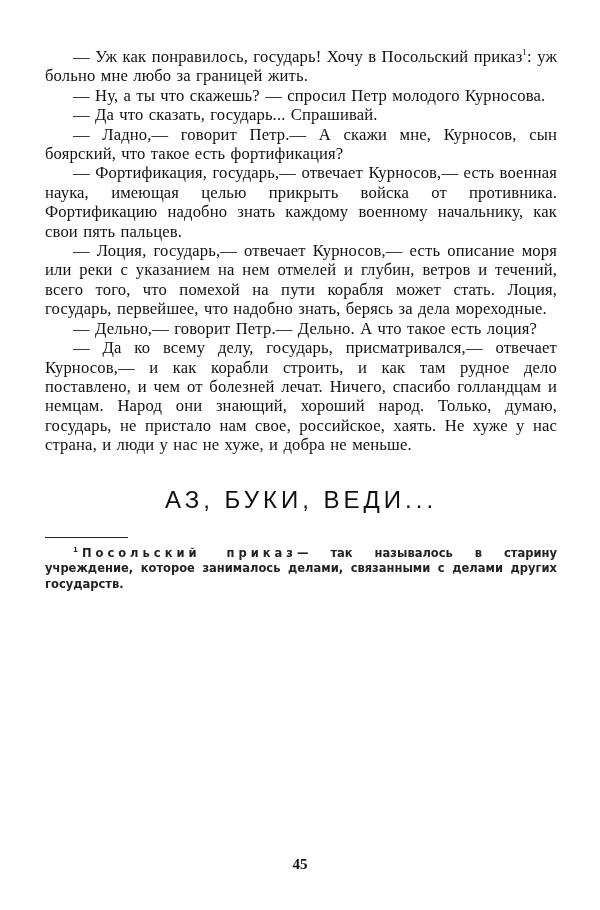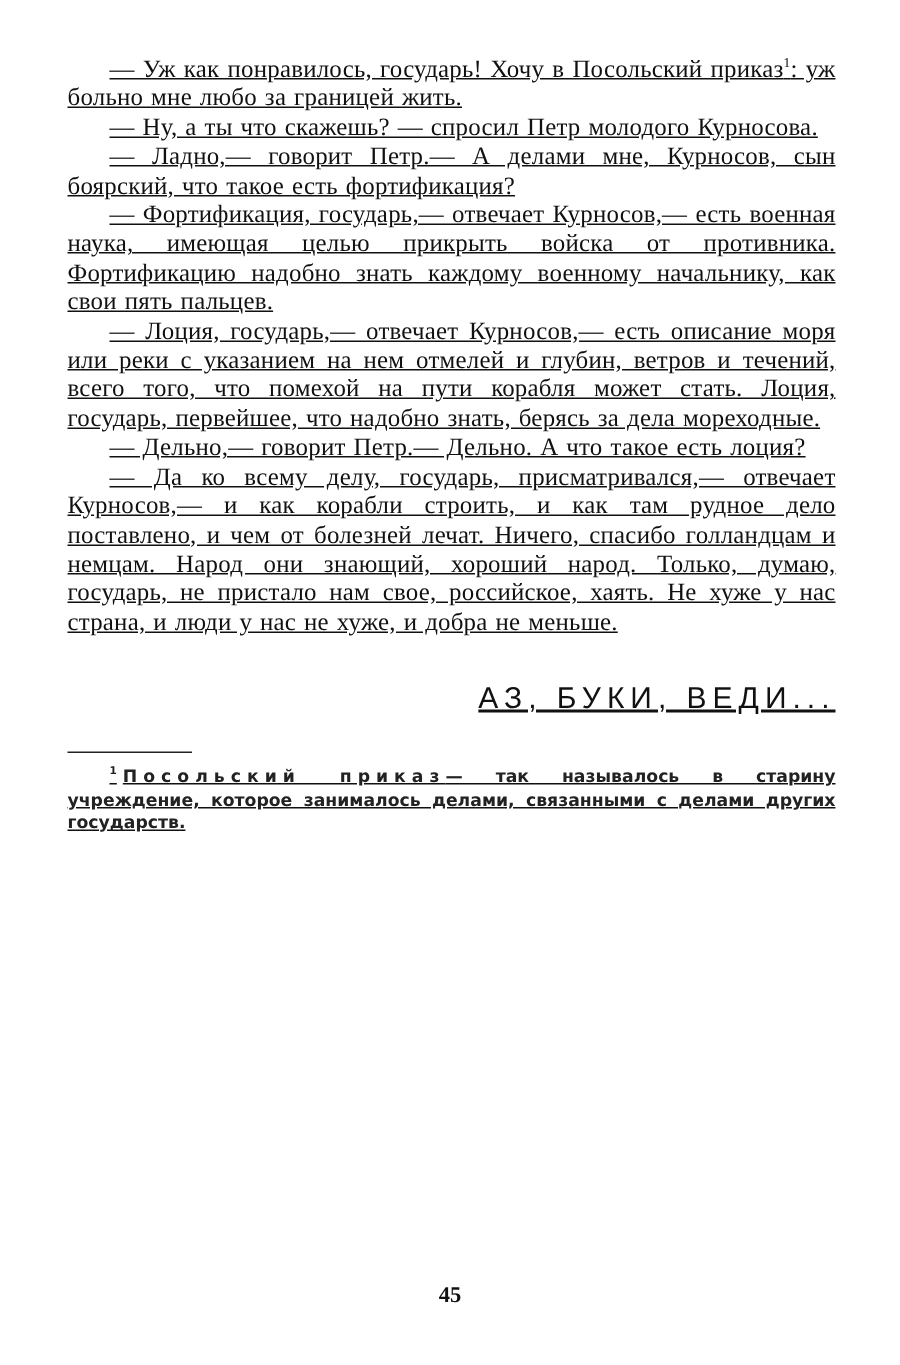--- a/index.html
+++ b/index.html
@@ -11,41 +11,40 @@
       width: 600px;
       height: 910px;
       position: relative;
       overflow: hidden;
       color: #111111;
       font-family: "Liberation Serif", "DejaVu Serif", serif;
     }
     .page {
       position: absolute;
       left: 45px;
-      top: 36px;
+      top: 47px;
       width: 512px;
-      text-decoration: underline;
     }
     .para {
       font-size: 16.6px;
       line-height: 19.4px;
       text-align: justify;
       text-indent: 28px;
       margin: 0;
       letter-spacing: 0.15px;
       word-spacing: 1px;
     }
     .para sup {
       font-size: 9px;
       line-height: 0;
     }
     .heading {
       font-family: "Liberation Sans", "DejaVu Sans", sans-serif;
-      text-align: right;
-      font-size: 20px;
+      text-align: center;
+      font-size: 24px;
       letter-spacing: 4px;
       margin: 31px 0 19px 0;
       font-weight: normal;
       color: #111;
     }
     .footnote-rule {
       width: 83px;
       height: 0;
       border-top: 1.5px solid #222;
       margin: 23px 0 8px 0;
@@ -79,21 +78,22 @@
       font-weight: bold;
       color: #111;
     }
   </style>
 </head>
 <body>
 
 <div class="page">
   <p class="para"><span>— Уж как понравилось, государь! Хочу в Посольский приказ</span><sup>1</sup><span>: уж больно мне любо за границей жить.</span></p>
   <p class="para">— Ну, а ты что скажешь? — спросил Петр молодого Курносова.</p>
-  <p class="para">— Ладно,— говорит Петр.— А делами мне, Курносов, сын боярский, что такое есть фортификация?</p>
+  <p class="para">— Да что сказать, государь... Спрашивай.</p>
+  <p class="para">— Ладно,— говорит Петр.— А скажи мне, Курносов, сын боярский, что такое есть фортификация?</p>
   <p class="para">— Фортификация, государь,— отвечает Курносов,— есть военная наука, имеющая целью прикрыть войска от противника. Фортификацию надобно знать каждому военному начальнику, как свои пять пальцев.</p>
   <p class="para">— Лоция, государь,— отвечает Курносов,— есть описание моря или реки с указанием на нем отмелей и глубин, ветров и течений, всего того, что помехой на пути корабля может стать. Лоция, государь, первейшее, что надобно знать, берясь за дела мореходные.</p>
   <p class="para">— Дельно,— говорит Петр.— Дельно. А что такое есть лоция?</p>
   <p class="para">— Да ко всему делу, государь, присматривался,— отвечает Курносов,— и как корабли строить, и как там рудное дело поставлено, и чем от болезней лечат. Ничего, спасибо голландцам и немцам. Народ они знающий, хороший народ. Только, думаю, государь, не пристало нам свое, российское, хаять. Не хуже у нас страна, и люди у нас не хуже, и добра не меньше.</p>
 
   <h2 class="heading">АЗ, БУКИ, ВЕДИ...</h2>
 
 
   <div class="footnote-rule"></div>
 

